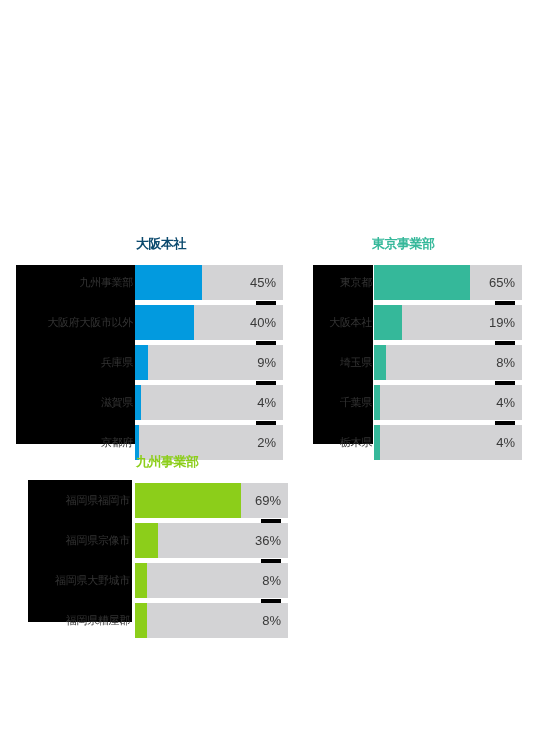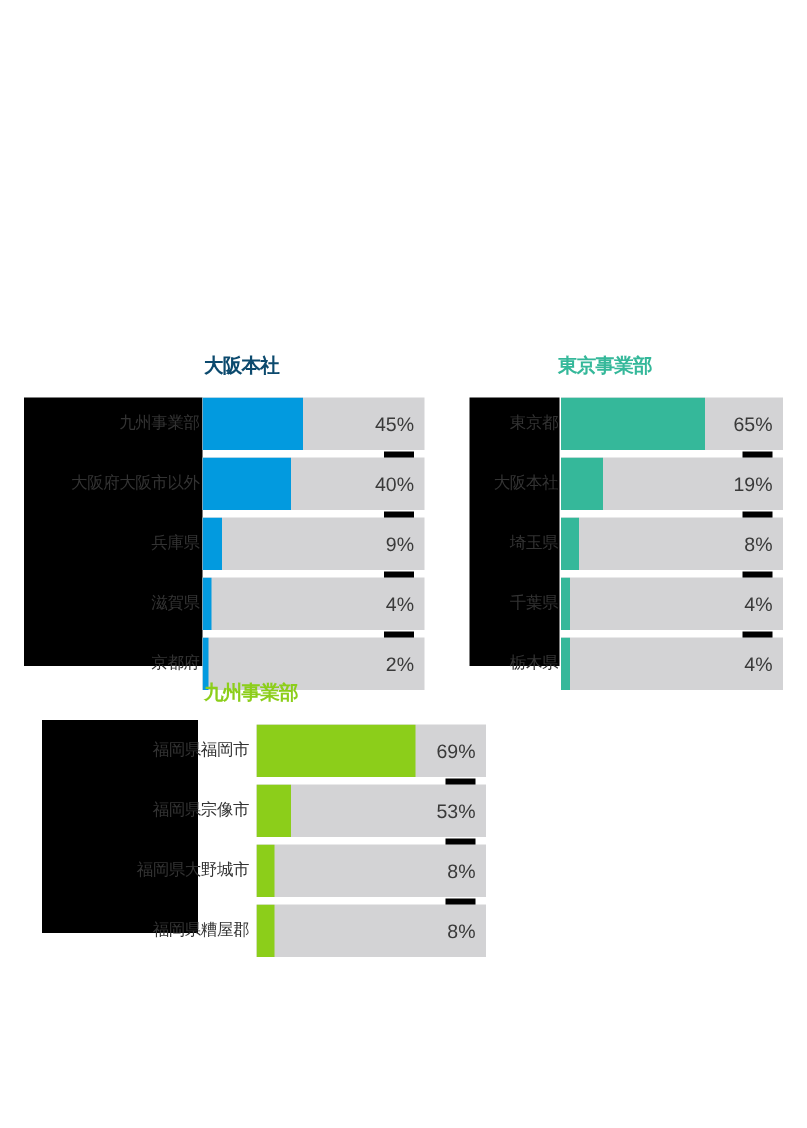--- a/index.html
+++ b/index.html
@@ -45,21 +45,21 @@
   #panel-tokyo  .label-block { left: 45px;  top: 33px; width: 60px;  height: 179px; }
   #panel-kyushu .label-block { left: 28px;  top: 30px; width: 104px; height: 142px; }
 
   
   .rows {
     position: absolute;
     top: 33px;
   }
   #panel-osaka  .rows { left: 0px;  width: 290px; }
   #panel-tokyo  .rows { left: 1px;  width: 270px; }
-  #panel-kyushu .rows { left: 0px;  width: 295px; padding-left: 36px; }
+  #panel-kyushu .rows { left: 0px;  width: 295px; }
 
   .bar-row {
     position: relative;
     height: 35px;
     margin-bottom: 5px;
   }
 
   .row-label {
     position: absolute;
     top: 0;
@@ -237,21 +237,21 @@
       </div>
       <div class="pct">69%</div>
       <div class="sep-mark" style="top:36px;"></div>
     </div>
 
     <div class="bar-row">
       <div class="row-label">福岡県宗像市</div>
       <div class="track" style="background: rgb(211, 211, 213);">
         <div class="fill" style="width:15%;background:#8CCE1A;"></div>
       </div>
-      <div class="pct">53%</div>
+      <div class="pct">36%</div>
       <div class="sep-mark" style="top:36px;"></div>
     </div>
 
     <div class="bar-row">
       <div class="row-label">福岡県大野城市</div>
       <div class="track" style="background: rgb(211, 211, 213);">
         <div class="fill" style="width:8%;background:#8CCE1A;"></div>
       </div>
       <div class="pct">8%</div>
       <div class="sep-mark" style="top:36px;"></div>

